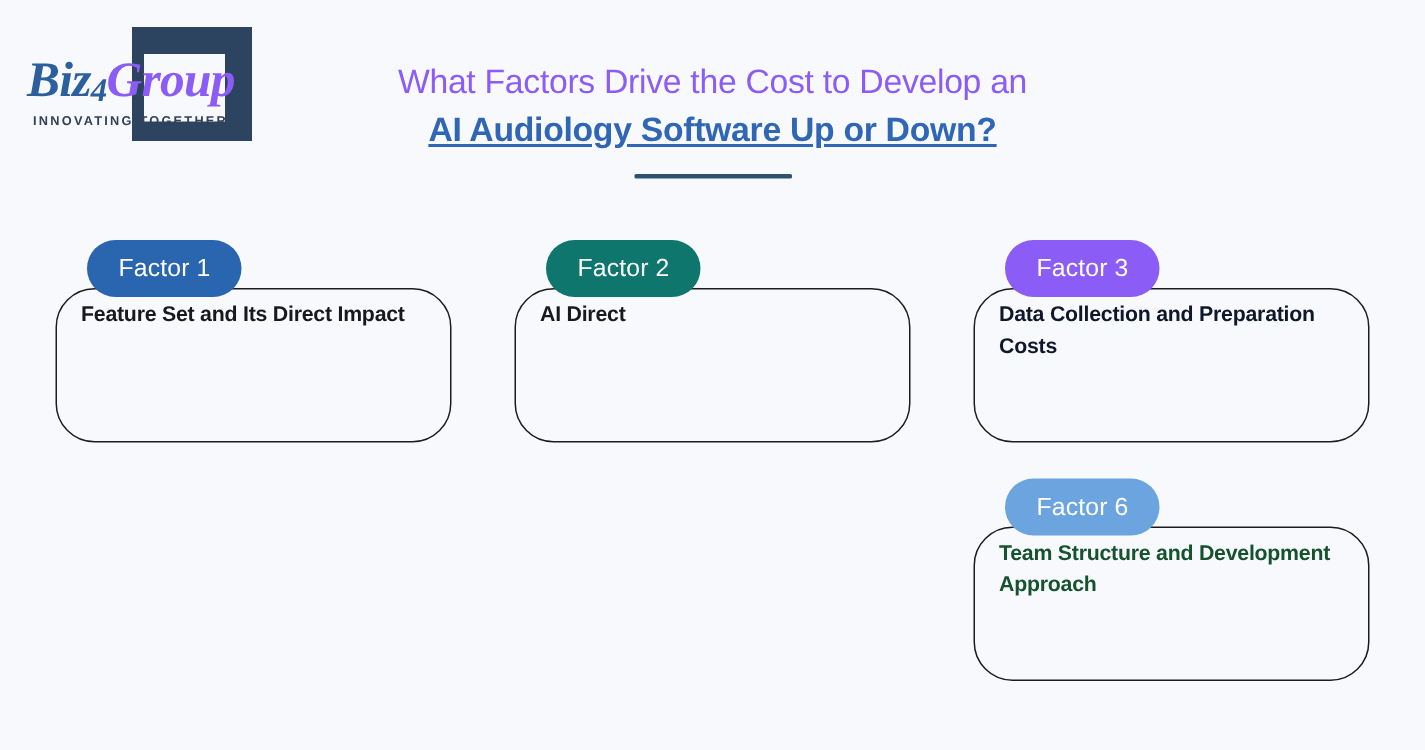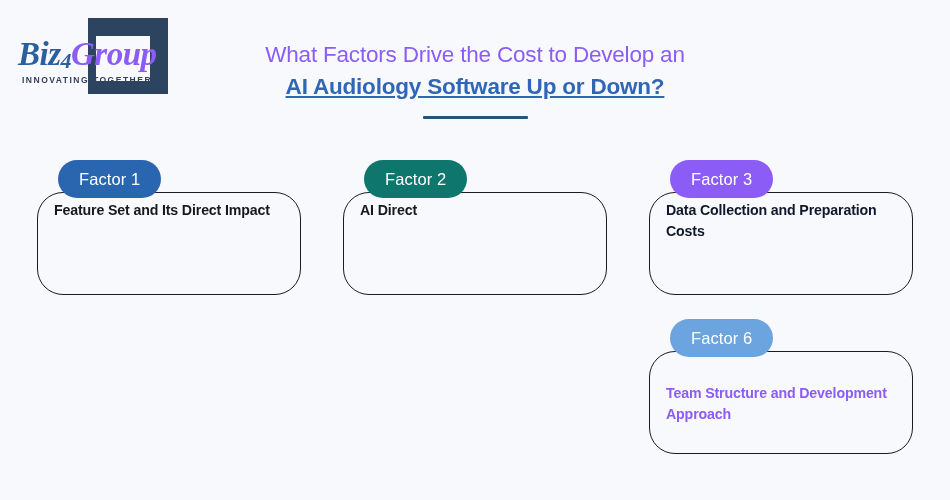--- a/index.html
+++ b/index.html
@@ -200,16 +200,16 @@
     <div class="card-body" style="border-color: rgb(28, 28, 28); background: rgb(248, 249, 252);"></div>
     <div class="badge" style="background: #8b5cf6;">Factor 3</div>
     <div class="card-label" style="color: #0f172a;">Data Collection and Preparation Costs</div>
   </div>
 
 
 
   <div class="card-slot col-2 row-1">
     <div class="card-body" style="border-color: rgb(28, 28, 28); background: rgb(248, 249, 252);"></div>
     <div class="badge" style="background: rgb(108, 164, 223);">Factor 6</div>
-    <div class="card-label" style="color: #8b5cf6; margin-top: 24px;">Team Structure and Development Approach</div>
+    <div class="card-label" style="color: #14532d;">Team Structure and Development Approach</div>
   </div>
 
 </div>
 
 </body></html>

